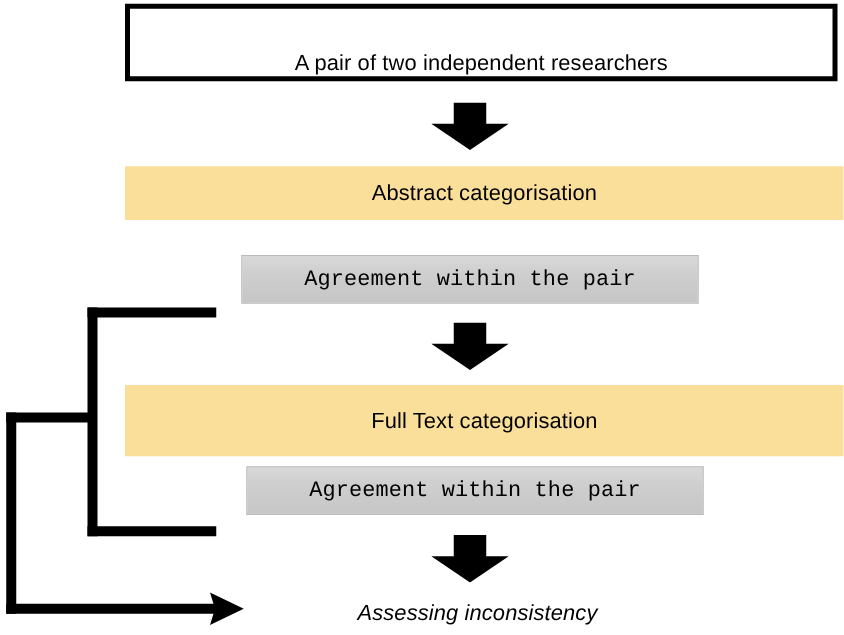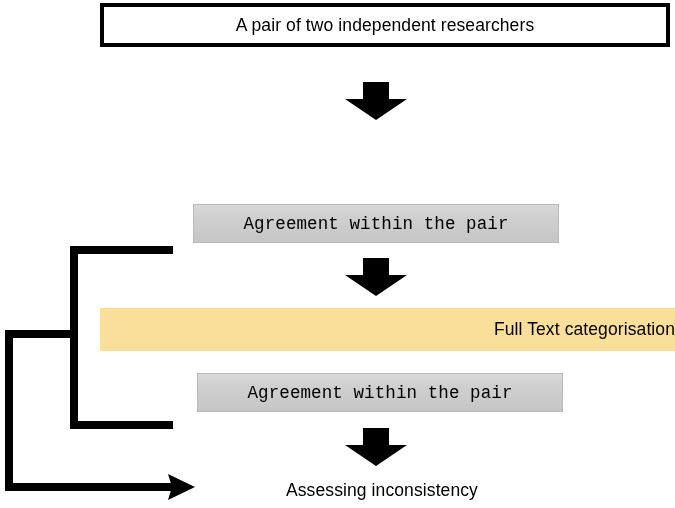--- a/index.html
+++ b/index.html
@@ -86,52 +86,55 @@
 
     <g fill="#000000">
       <rect x="5" y="330" width="70" height="8"></rect>
       <rect x="5" y="330" width="8" height="161"></rect>
       <rect x="5" y="483" width="170" height="8"></rect>
     </g>
 
     <polygon fill="#000000" points="168,474 195,487 168,500 172,487"></polygon>
   </svg>
 
-  <div class="node box-outline" style="left:100px; top:3px; width:570px; height:44px;">
+  <div class="node box-outline" style="left:100px; top:3px; width:570px; height:62px;align-items:flex-end;">
     <span>A pair of two independent researchers</span>
   </div>
 
   <div class="arrow-down" style="left:345px; top:82px;">
     <svg width="62" height="38" viewBox="0 0 62 38" xmlns="http://www.w3.org/2000/svg">
       <polygon fill="#000000" points="18,0 44,0 44,17 62,17 31,38 0,17 18,17"></polygon>
     </svg>
   </div>
 
+  <div class="node box-yellow" style="left:100px; top:133px; width:575px; height:43px;">
+    <span>Abstract categorisation</span>
+  </div>
 
   <div class="node box-grey" style="left:193px; top:204px; width:366px; height:39px;">
     <span>Agreement within the pair</span>
   </div>
 
   <div class="arrow-down" style="left:345px; top:258px;">
     <svg width="62" height="38" viewBox="0 0 62 38" xmlns="http://www.w3.org/2000/svg">
       <polygon fill="#000000" points="18,0 44,0 44,17 62,17 31,38 0,17 18,17"></polygon>
     </svg>
   </div>
 
-  <div class="node box-yellow" style="left:100px; top:308px; width:575px; height:43px;justify-content:flex-end;">
+  <div class="node box-yellow" style="left:100px; top:308px; width:575px; height:57px;">
     <span>Full Text categorisation</span>
   </div>
 
   <div class="node box-grey" style="left:197px; top:373px; width:366px; height:39px;">
     <span>Agreement within the pair</span>
   </div>
 
   <div class="arrow-down" style="left:345px; top:428px;">
     <svg width="62" height="38" viewBox="0 0 62 38" xmlns="http://www.w3.org/2000/svg">
       <polygon fill="#000000" points="18,0 44,0 44,17 62,17 31,38 0,17 18,17"></polygon>
     </svg>
   </div>
 
-  <div class="node box-plain" style="left:248px; top:475px; width:268px; height:30px;">
+  <div class="node box-plain" style="left:248px; top:475px; width:268px; height:30px;font-style:italic;">
     <span>Assessing inconsistency</span>
   </div>
 
 </div>
 
 </body></html>

